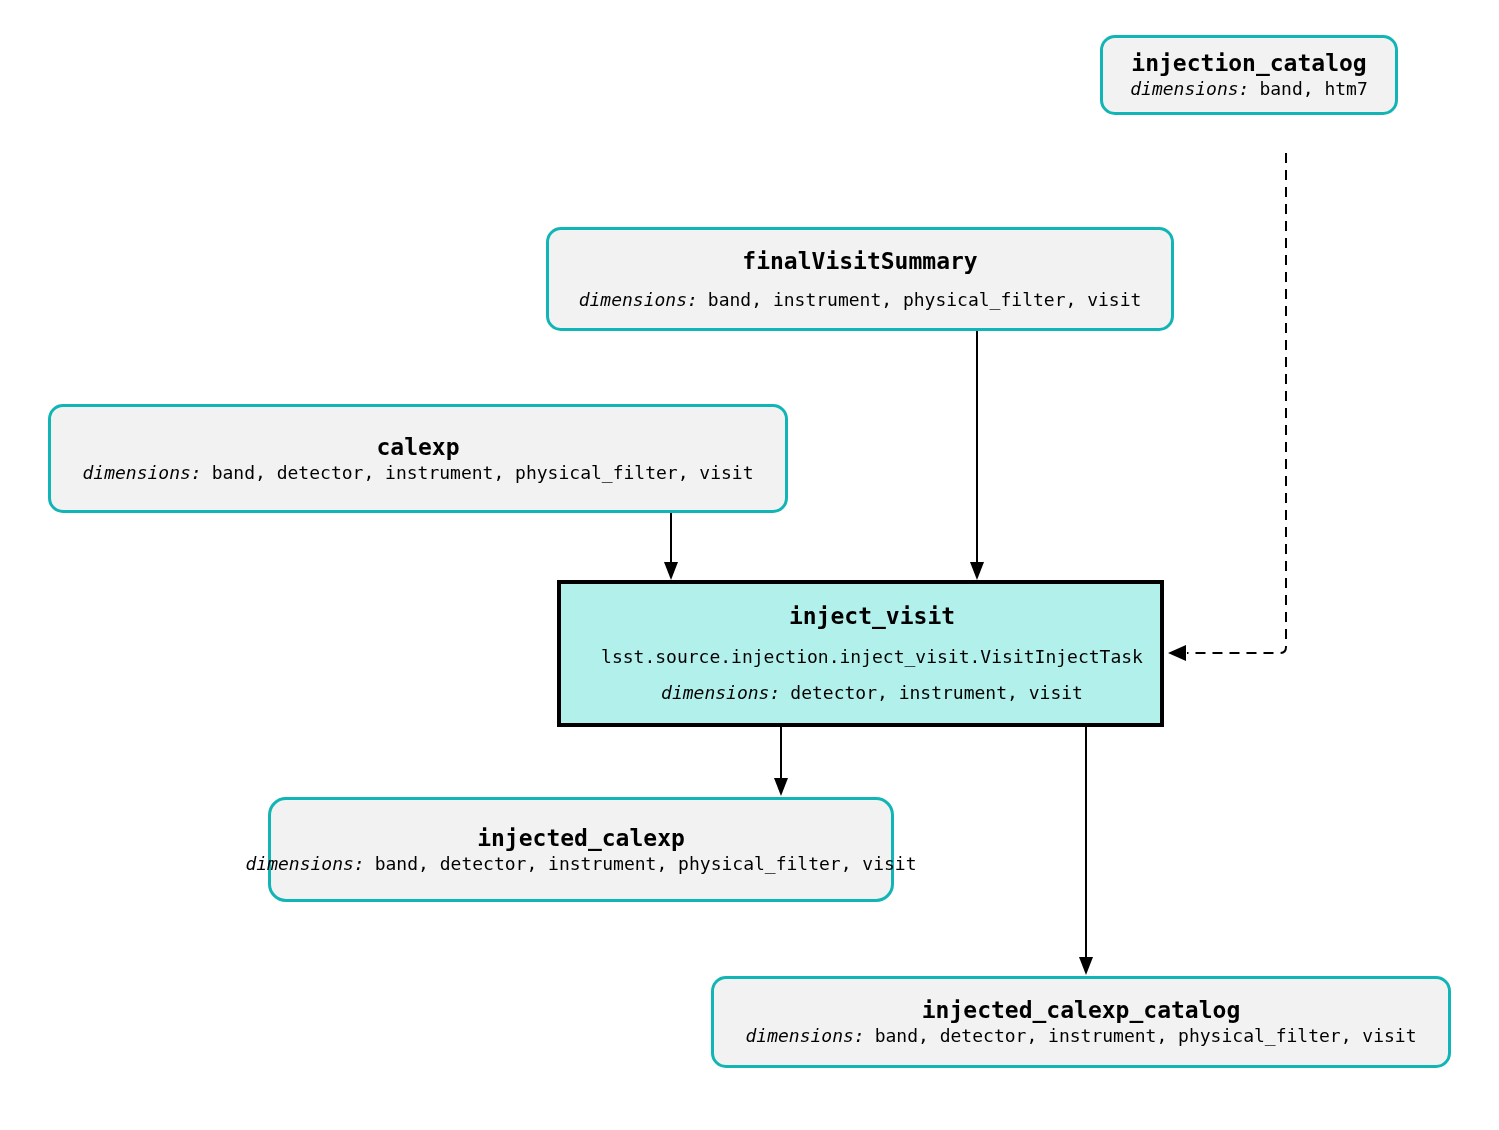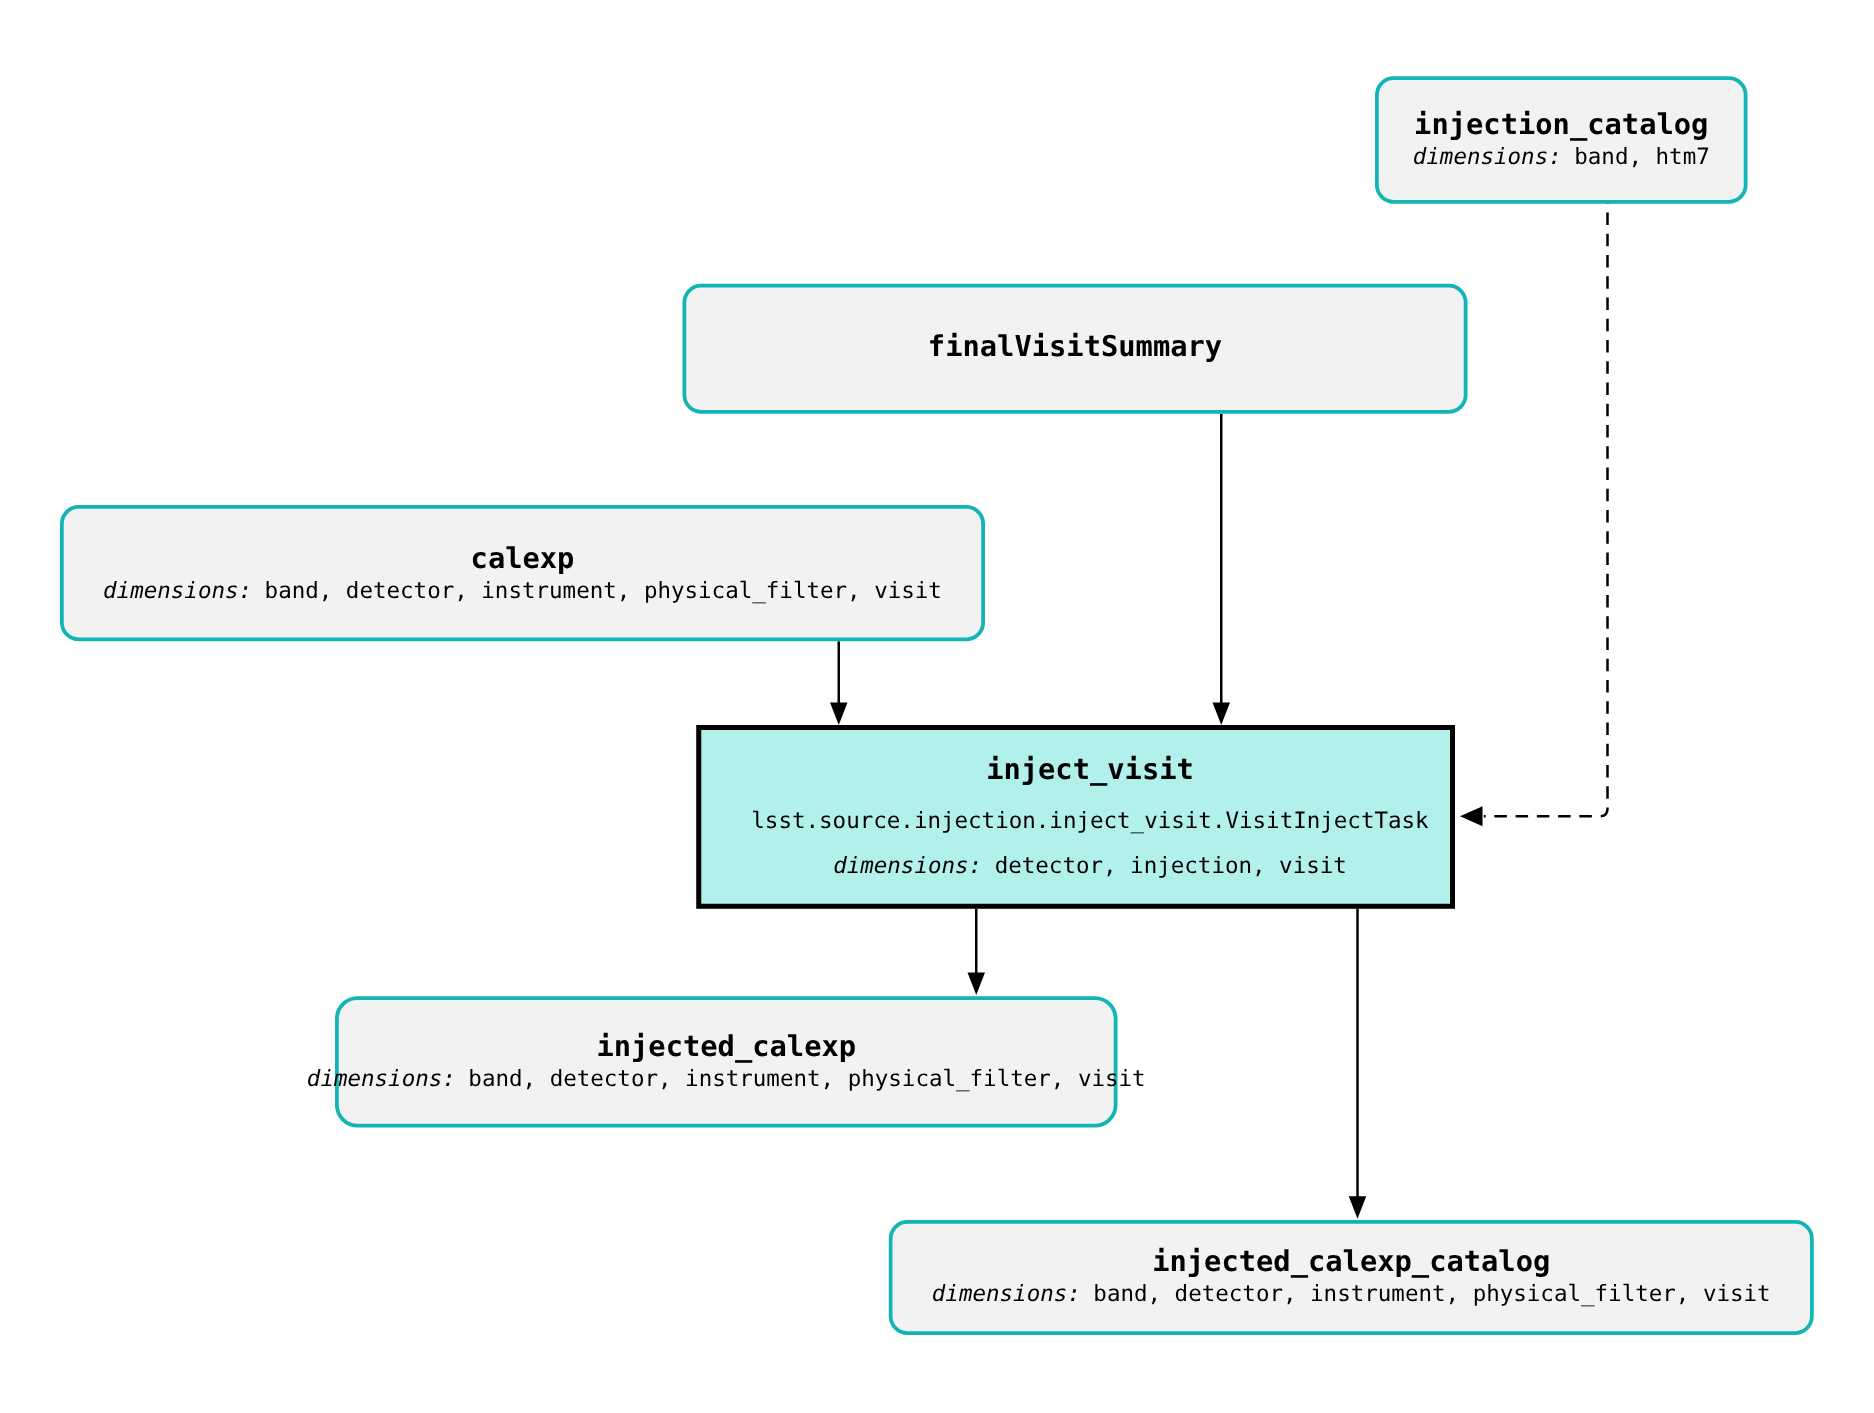--- a/index.html
+++ b/index.html
@@ -72,43 +72,46 @@
       <line x1="781" y1="727" x2="781" y2="779" stroke="#000" stroke-width="2"></line>
       <polygon points="774,778 788,778 781,796" fill="#000"></polygon>
     </g>
 
     <g>
       <line x1="1086" y1="727" x2="1086" y2="958" stroke="#000" stroke-width="2"></line>
       <polygon points="1079,957 1093,957 1086,975" fill="#000"></polygon>
     </g>
   </svg>
 
-  <div class="node dataset" style="left:1100px; top:61px; width:298px; height:102px;">
+  <div class="node dataset" style="left:1100px; top:35px; width:298px; height:80px;">
     <div class="node-title">injection_catalog</div>
     <div class="node-line">
       <span class="dims-label">dimensions:</span><span>band, htm7</span>
     </div>
   </div>
 
   <div class="node dataset" style="left:546px; top:227px; width:628px; height:104px;gap:13px;">
     <div class="node-title">finalVisitSummary</div>
+    <div class="node-line">
+      <span class="dims-label">dimensions:</span><span>band, instrument, physical_filter, visit</span>
+    </div>
   </div>
 
   <div class="node dataset" style="left:48px; top:404px; width:740px; height:109px;">
     <div class="node-title">calexp</div>
     <div class="node-line">
       <span class="dims-label">dimensions:</span><span>band, detector, instrument, physical_filter, visit</span>
     </div>
   </div>
 
   <div class="node task" style="left:557px; top:580px; width:607px; height:147px;">
     <div class="node-title">inject_visit</div>
     <div class="node-line">lsst.source.injection.inject_visit.VisitInjectTask</div>
     <div class="node-line">
-      <span class="dims-label">dimensions:</span><span>detector, injection, visit</span>
+      <span class="dims-label">dimensions:</span><span>detector, instrument, visit</span>
     </div>
   </div>
 
   <div class="node dataset" style="left:268px; top:797px; width:626px; height:105px;border-radius:18px;">
     <div class="node-title">injected_calexp</div>
     <div class="node-line">
       <span class="dims-label">dimensions:</span><span>band, detector, instrument, physical_filter, visit</span>
     </div>
   </div>
 

